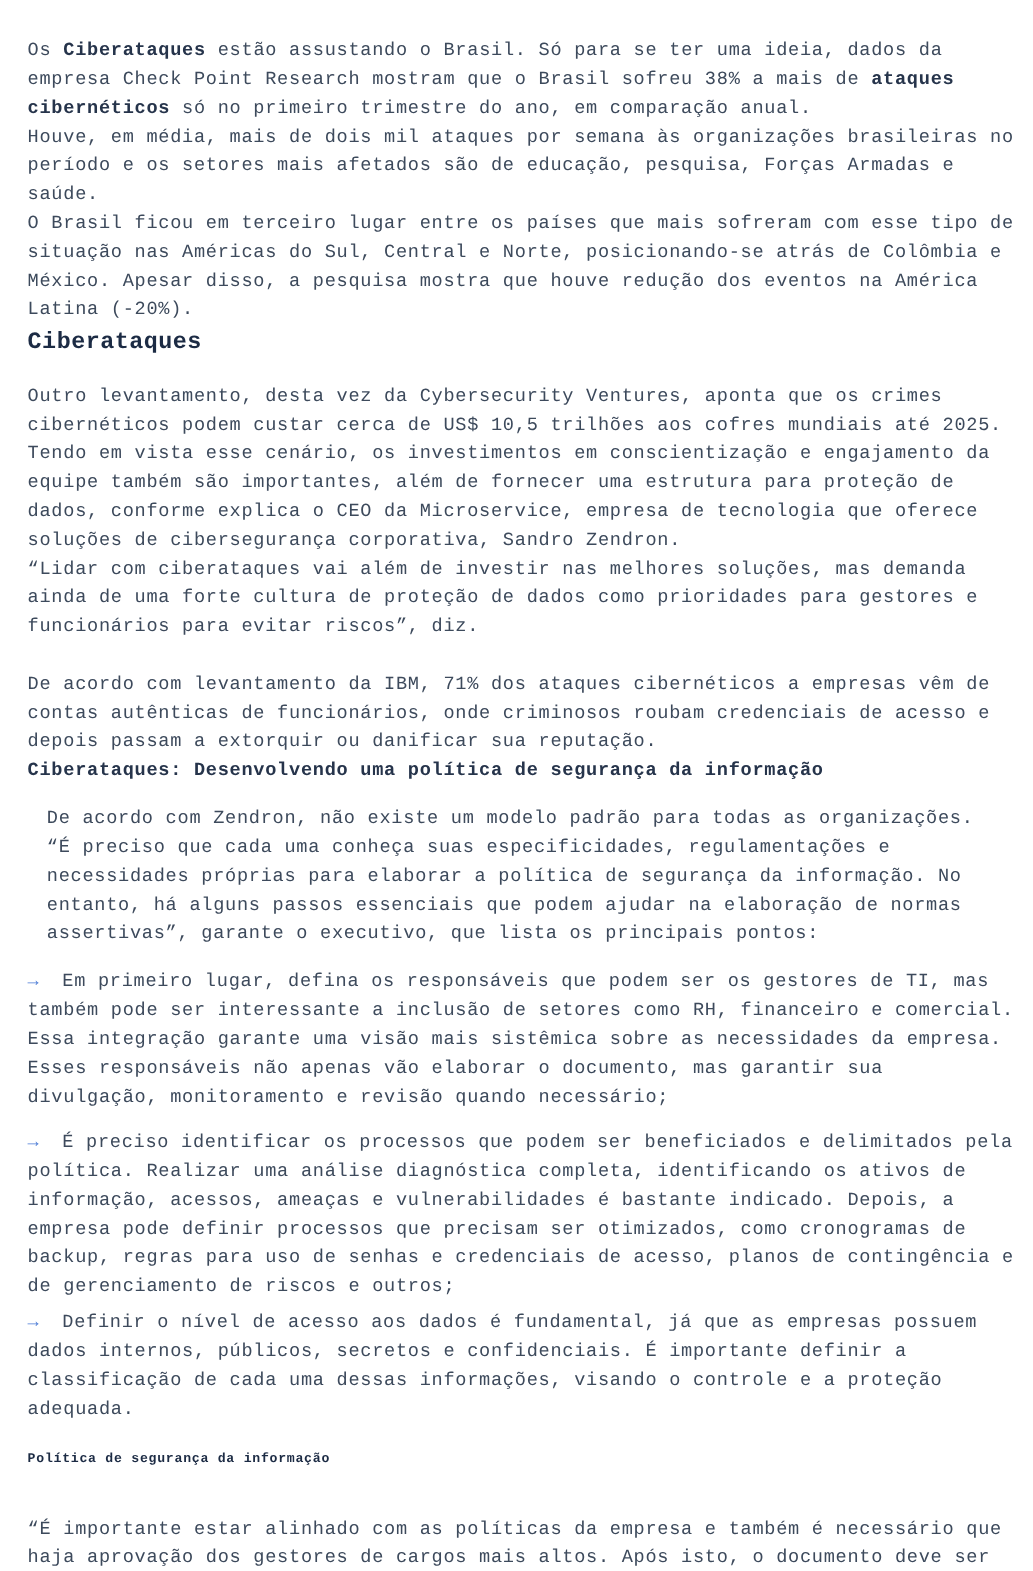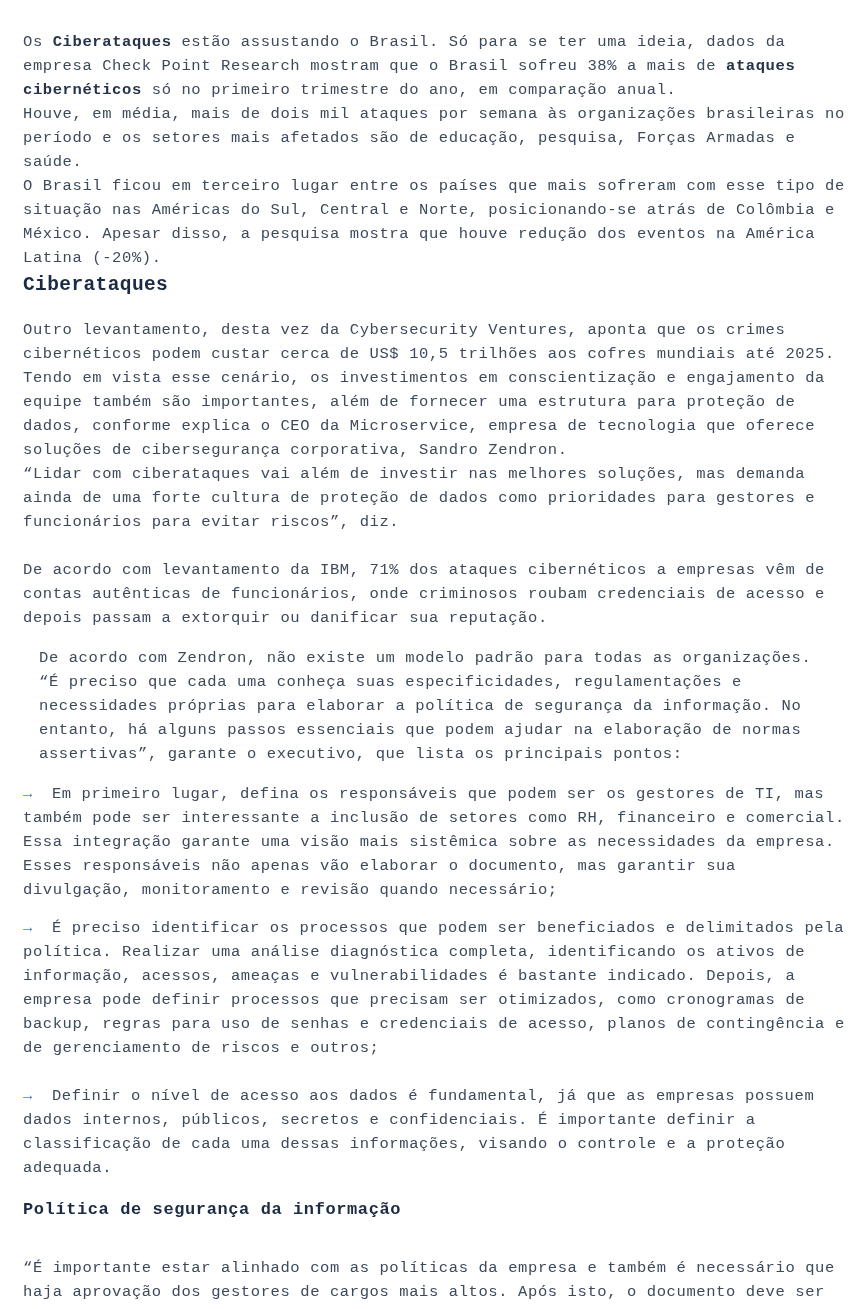--- a/index.html
+++ b/index.html
@@ -31,24 +31,24 @@
     letter-spacing: 0.4px;
   }
   p.subhead {
     font-weight: 700;
     color: #26344b;
     margin: 0 0 8px 0;
   }
   p.para2 { margin: 0; }
   p.para3 { margin: 16px; }
   p.bullet { margin: 10px 0 14px 0; }
-  p.bullet.b2 { margin: 0 0 24px 0; }
+  p.bullet.b2 { margin: 0 0 6px 0; }
   p.bullet.b3 { margin: 0 0 18px 0; }
   h3.subheading2 {
-    font-size: 17px;
+    font-size: 11px;
     line-height: 24px;
     font-weight: 700;
     color: #1c2b44;
     margin: 0 0 10px 0;
     letter-spacing: 0.6px;
   }
   .arrow {
     color: #4e7dd6;
     padding-right: 19px;
     font-weight: 400;
@@ -70,20 +70,21 @@
   <span>O Brasil ficou em terceiro lugar entre os países que mais sofreram com esse tipo de situação nas Américas do Sul, Central e Norte, posicionando-se atrás de Colômbia e México. Apesar disso, a pesquisa mostra que houve redução dos eventos na América Latina (-20%).</span></p>
 
   <h2 class="section-heading">Ciberataques</h2>
 
   <p class="para2"><span>Outro levantamento, desta vez da Cybersecurity Ventures, aponta que os crimes cibernéticos podem custar cerca de US$ 10,5 trilhões aos cofres mundiais até 2025.</span><br>
   <span>Tendo em vista esse cenário, os investimentos em conscientização e engajamento da equipe também são importantes, além de fornecer uma estrutura para proteção de dados, conforme explica o CEO da Microservice, empresa de tecnologia que oferece soluções de cibersegurança corporativa, Sandro Zendron.</span><br>
   <span>“Lidar com ciberataques vai além de investir nas melhores soluções, mas demanda ainda de uma forte cultura de proteção de dados como prioridades para gestores e funcionários para evitar riscos”, diz.</span><br>
   <br>
   <span>De acordo com levantamento da IBM, 71% dos ataques cibernéticos a empresas vêm de contas autênticas de funcionários, onde criminosos roubam credenciais de acesso e depois passam a extorquir ou danificar sua reputação.</span></p>
 
+  <p class="subhead">Ciberataques: Desenvolvendo uma política de segurança da informação</p>
 
   <p class="para3">De acordo com Zendron, não existe um modelo padrão para todas as organizações. “É preciso que cada uma conheça suas especificidades, regulamentações e necessidades próprias para elaborar a política de segurança da informação. No entanto, há alguns passos essenciais que podem ajudar na elaboração de normas assertivas”, garante o executivo, que lista os principais pontos:</p>
 
   <p class="bullet b1"><span class="arrow">→</span><span>Em primeiro lugar, defina os responsáveis que podem ser os gestores de TI, mas também pode ser interessante a inclusão de setores como RH, financeiro e comercial. Essa integração garante uma visão mais sistêmica sobre as necessidades da empresa. Esses responsáveis não apenas vão elaborar o documento, mas garantir sua divulgação, monitoramento e revisão quando necessário;</span></p>
 
   <p class="bullet b2"><span class="arrow">→</span><span>É preciso identificar os processos que podem ser beneficiados e delimitados pela política. Realizar uma análise diagnóstica completa, identificando os ativos de informação, acessos, ameaças e vulnerabilidades é bastante indicado. Depois, a empresa pode definir processos que precisam ser otimizados, como cronogramas de backup, regras para uso de senhas e credenciais de acesso, planos de contingência e de gerenciamento de riscos e outros;</span></p>
 
   <p class="bullet b3"><span class="arrow">→</span><span>Definir o nível de acesso aos dados é fundamental, já que as empresas possuem dados internos, públicos, secretos e confidenciais. É importante definir a classificação de cada uma dessas informações, visando o controle e a proteção adequada.</span></p>
 
   <h3 class="subheading2">Política de segurança da informação</h3>

